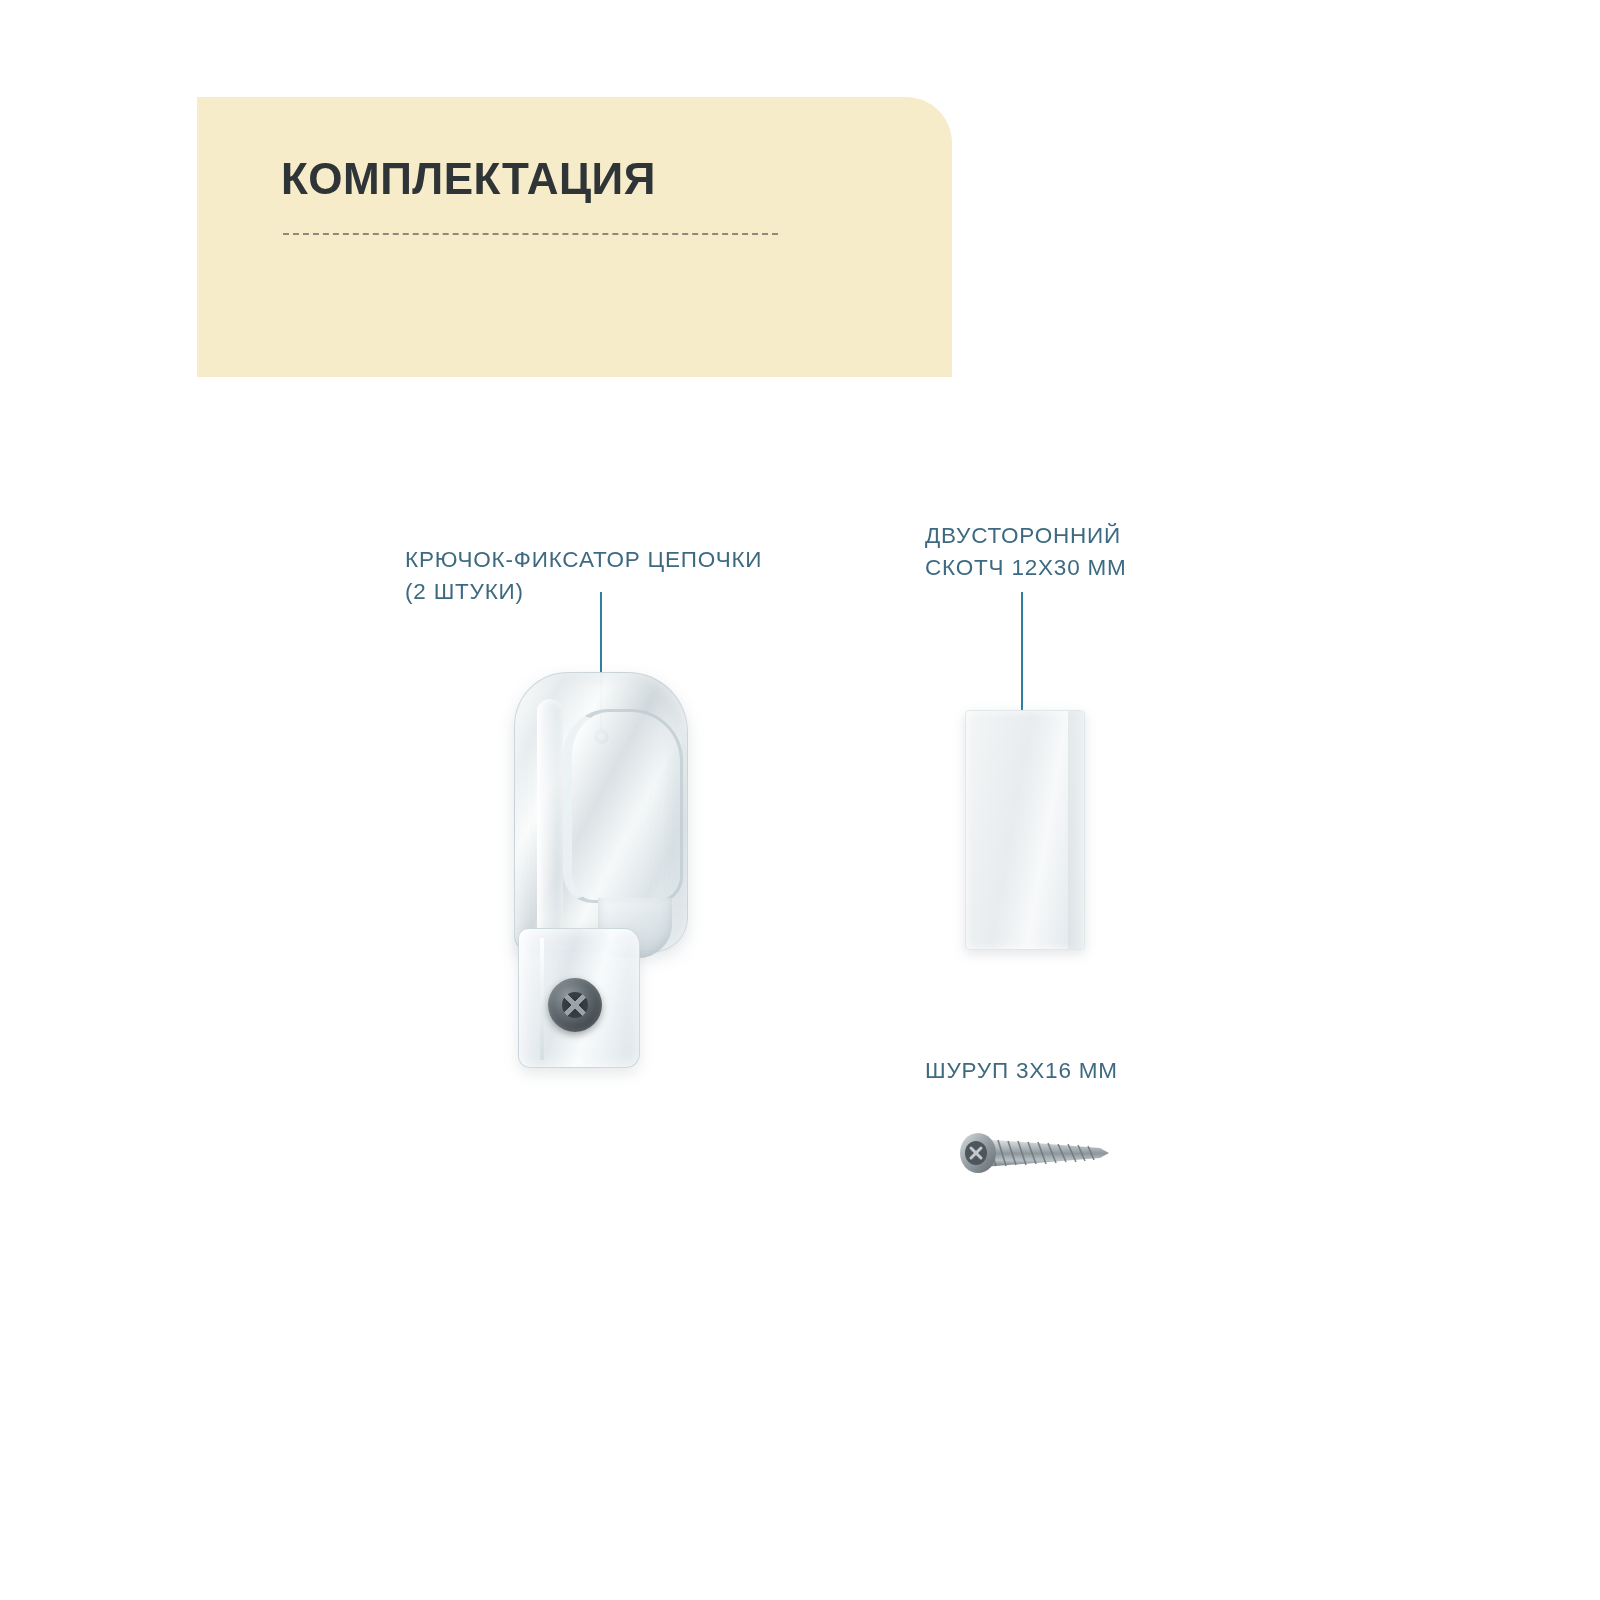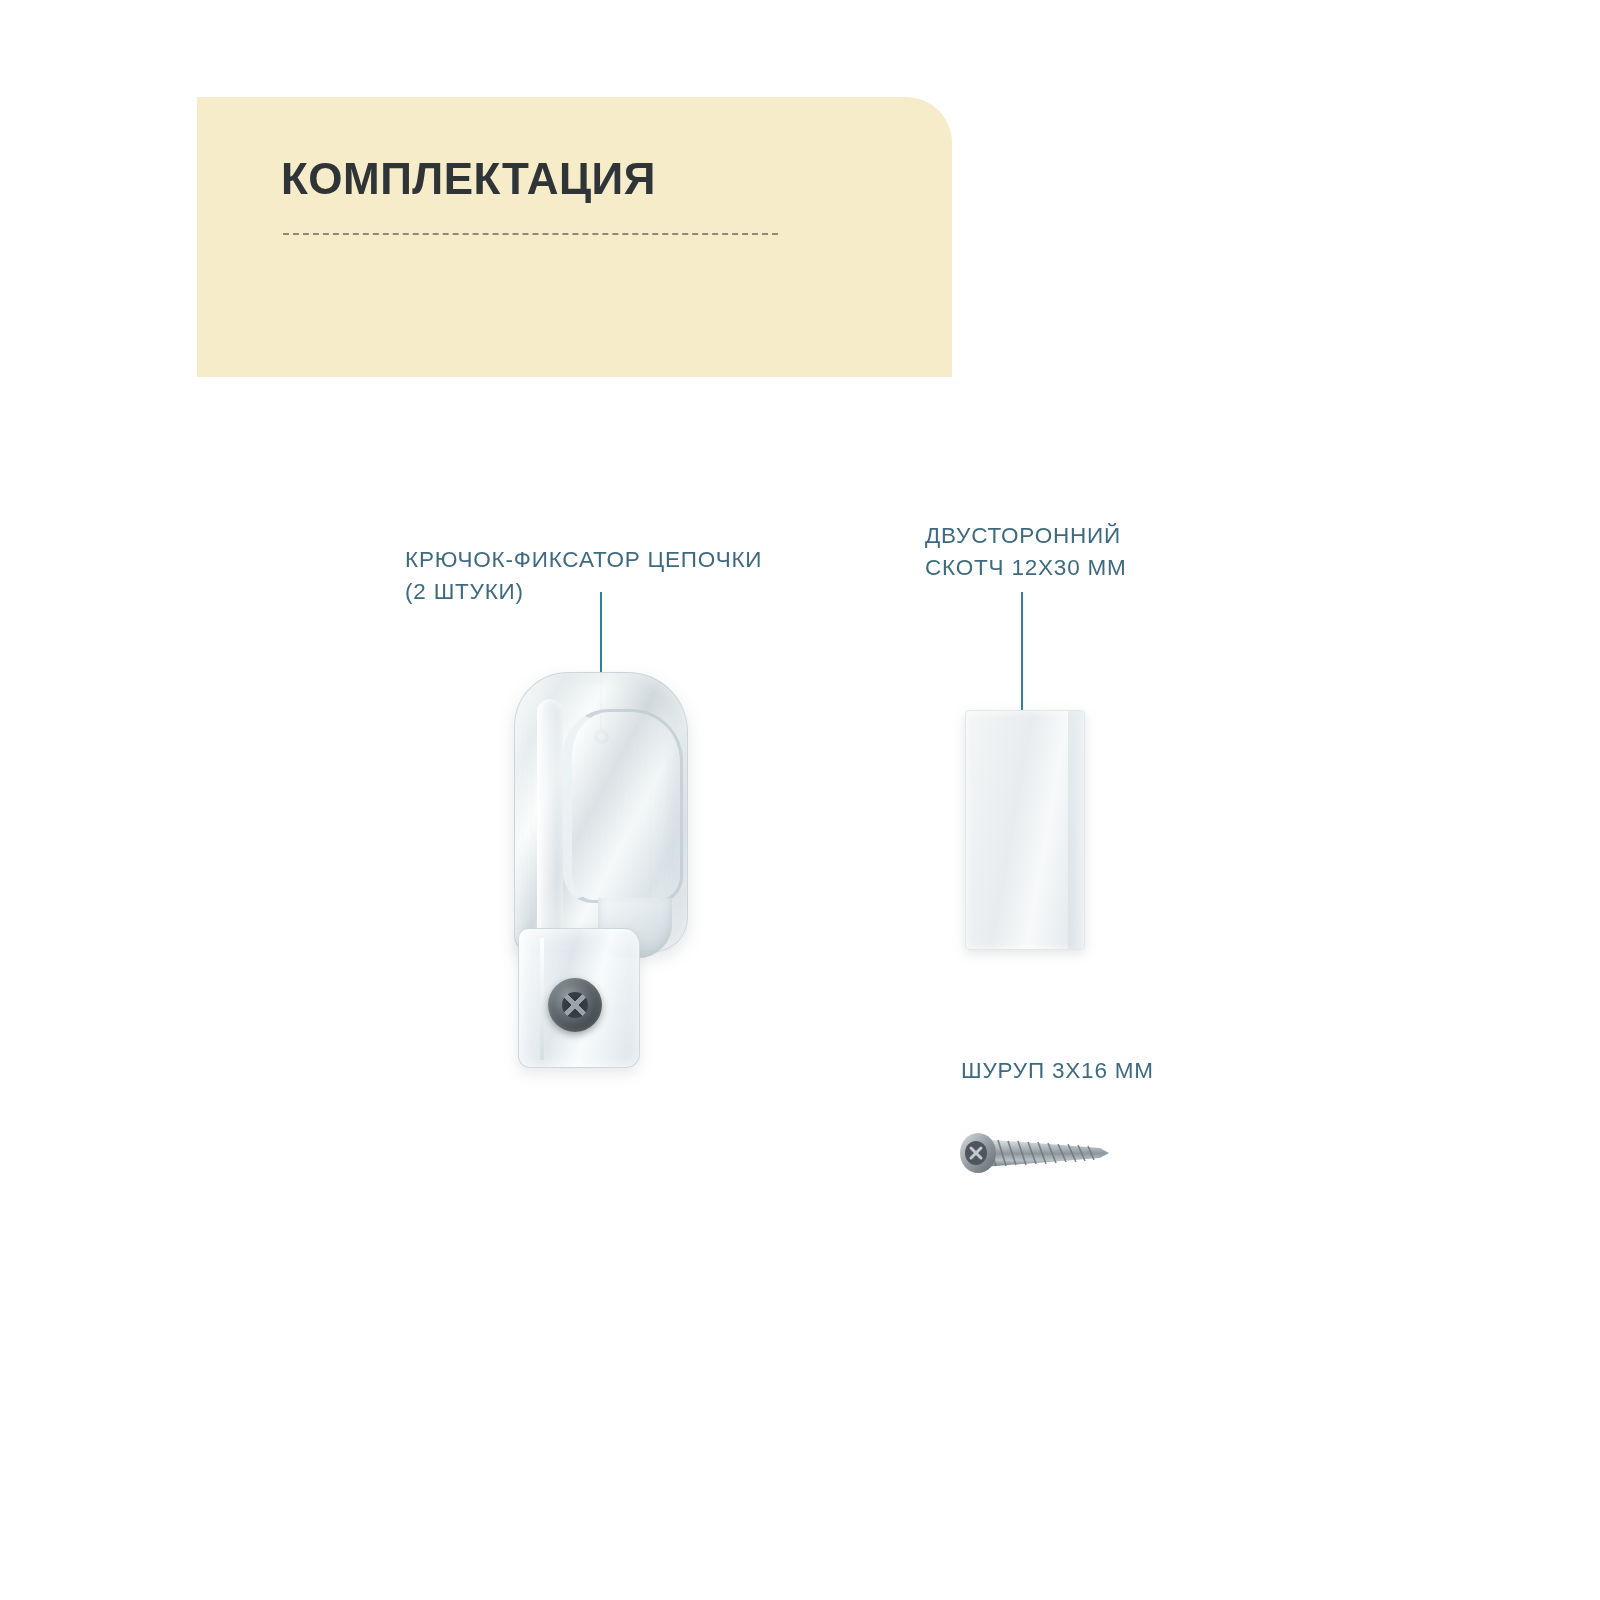--- a/index.html
+++ b/index.html
@@ -55,21 +55,21 @@
   .label {
     position: absolute;
     font-size: 22.5px;
     line-height: 32px;
     letter-spacing: 0.8px;
     color: #3d6a80;
     white-space: pre-line;
   }
   .label-hook { left: 405px; top: 520px; margin-top: 24px; }
   .label-tape { left: 925px; top: 520px; }
-  .label-screw { left: 925px; top: 1055px; margin-left: 36px; }
+  .label-screw { left: 925px; top: 1055px; }
 
   
   .leader {
     position: absolute;
     width: 2px;
     background: #2f7fa0;
   }
   .leader-hook { left: 600px; top: 592px; height: 140px; }
   .leader-tape { left: 1021px; top: 592px; height: 144px; }
 

